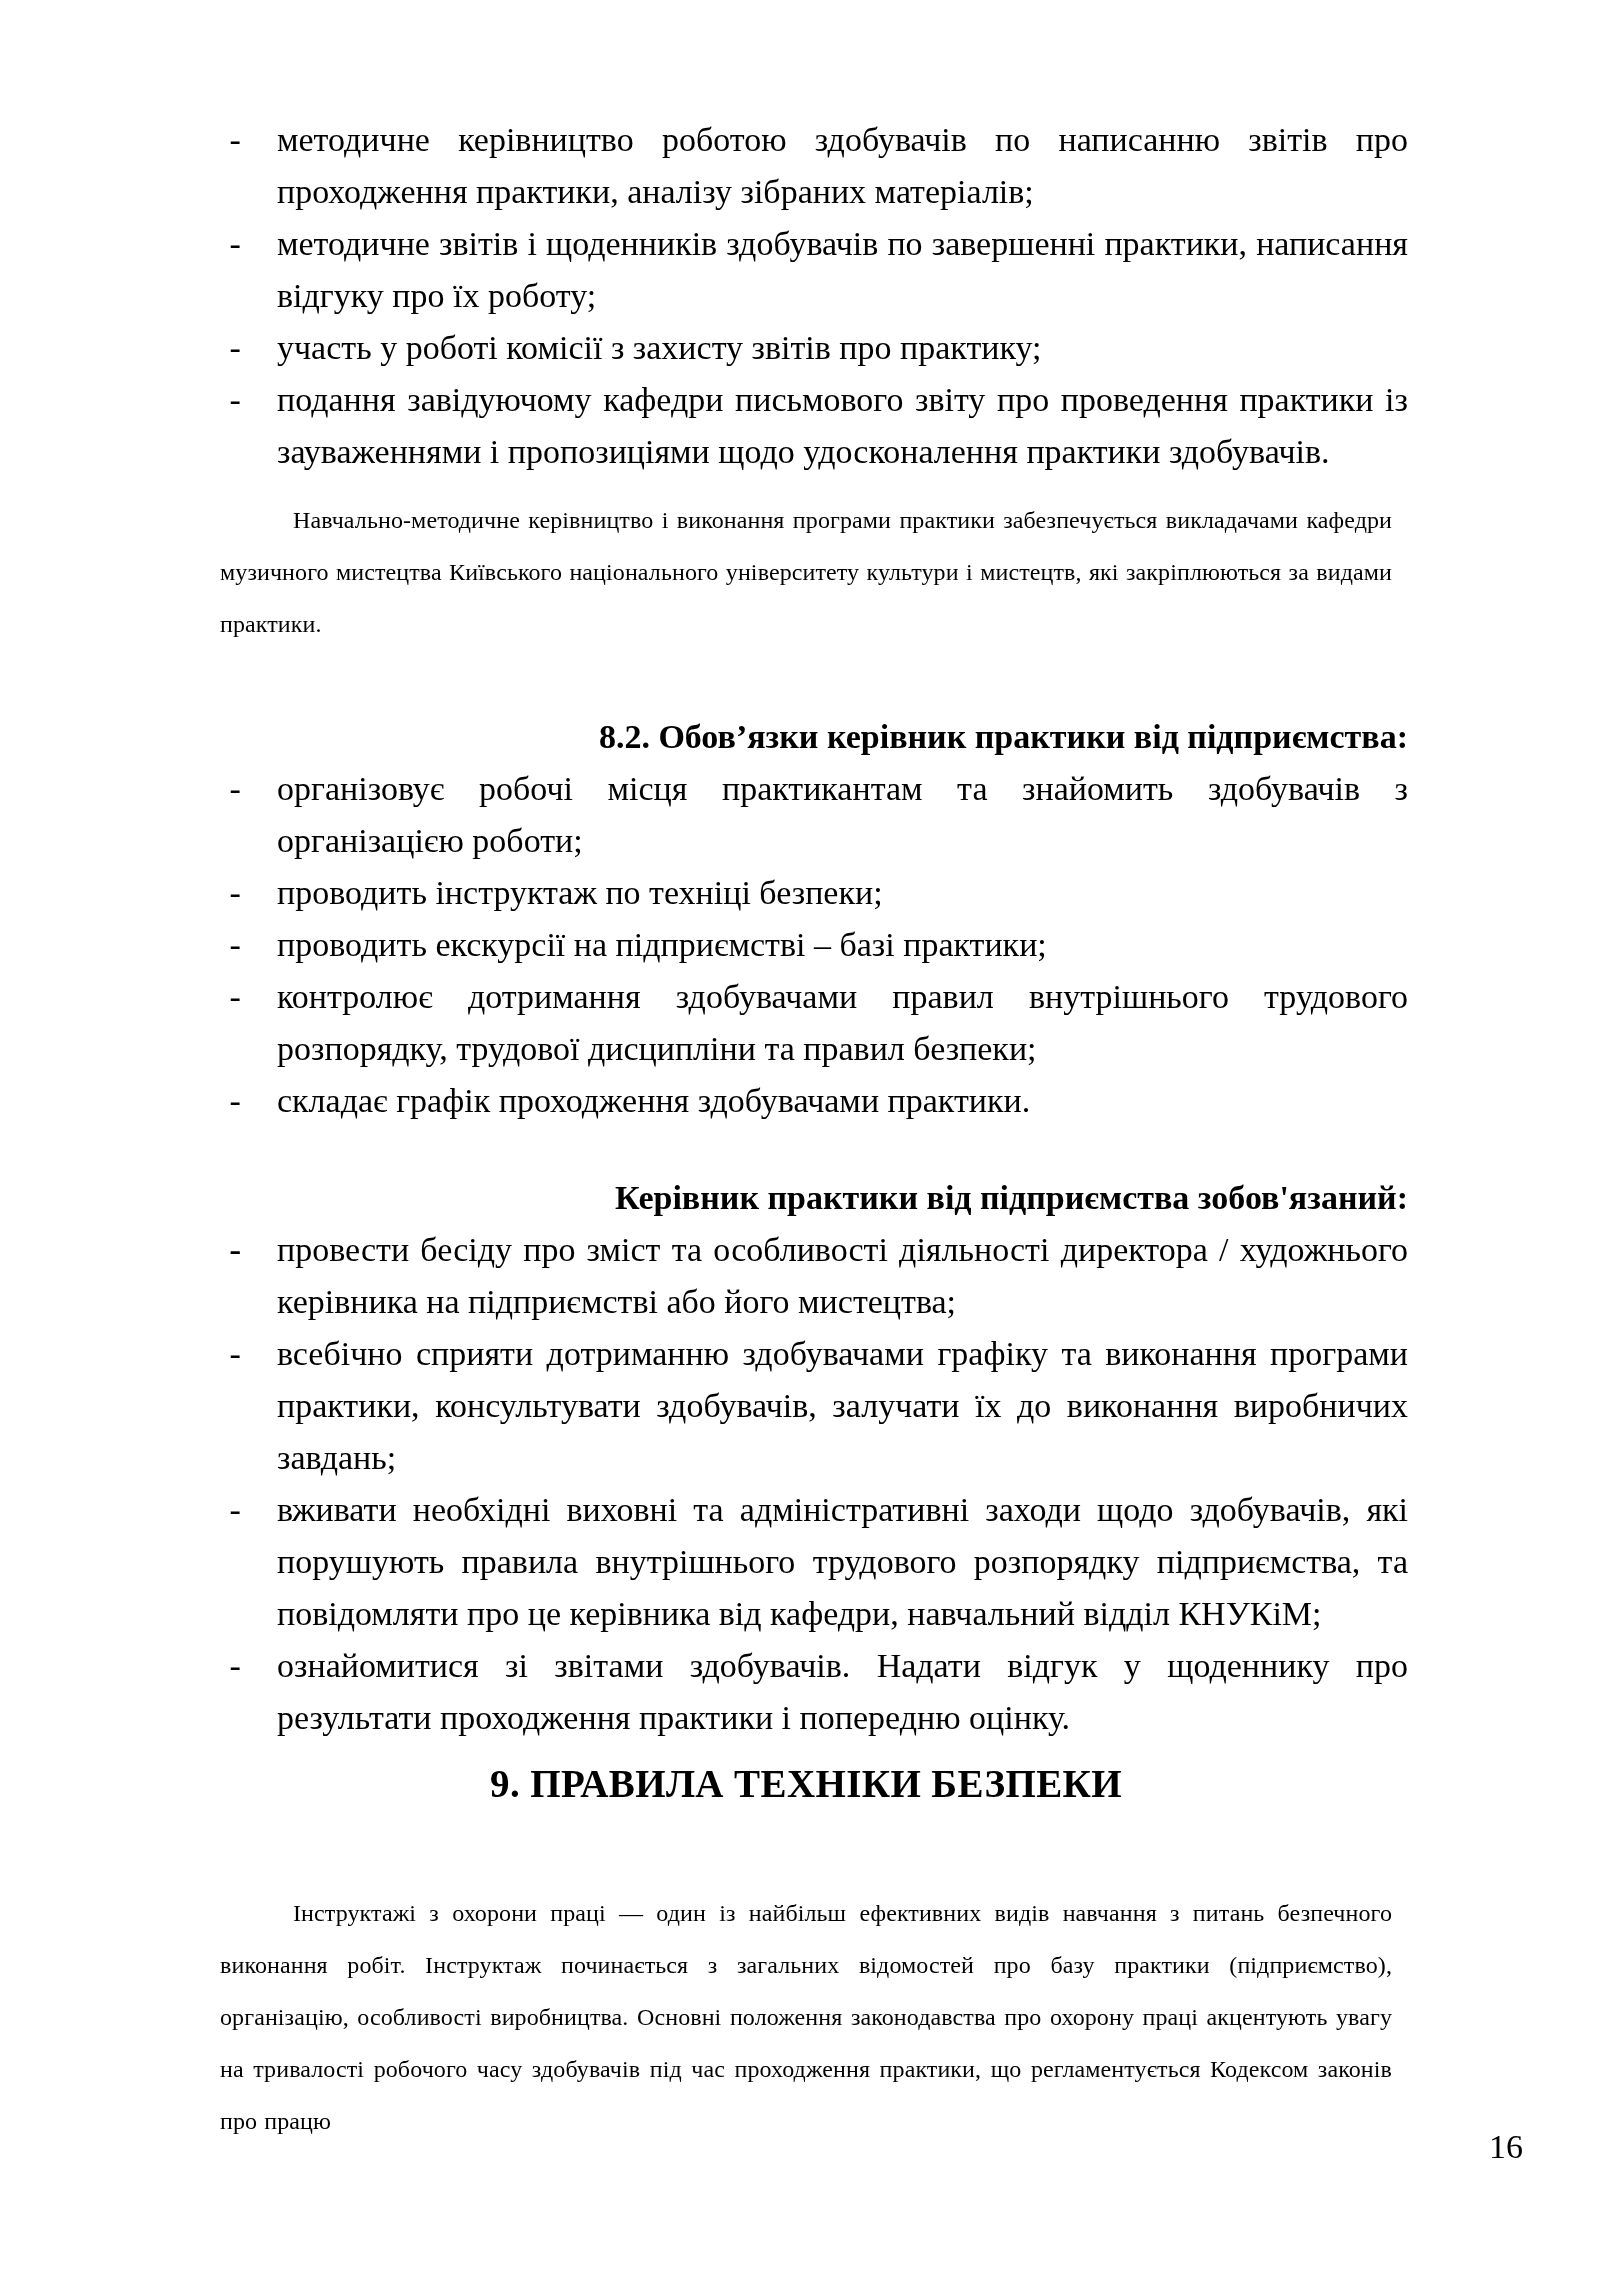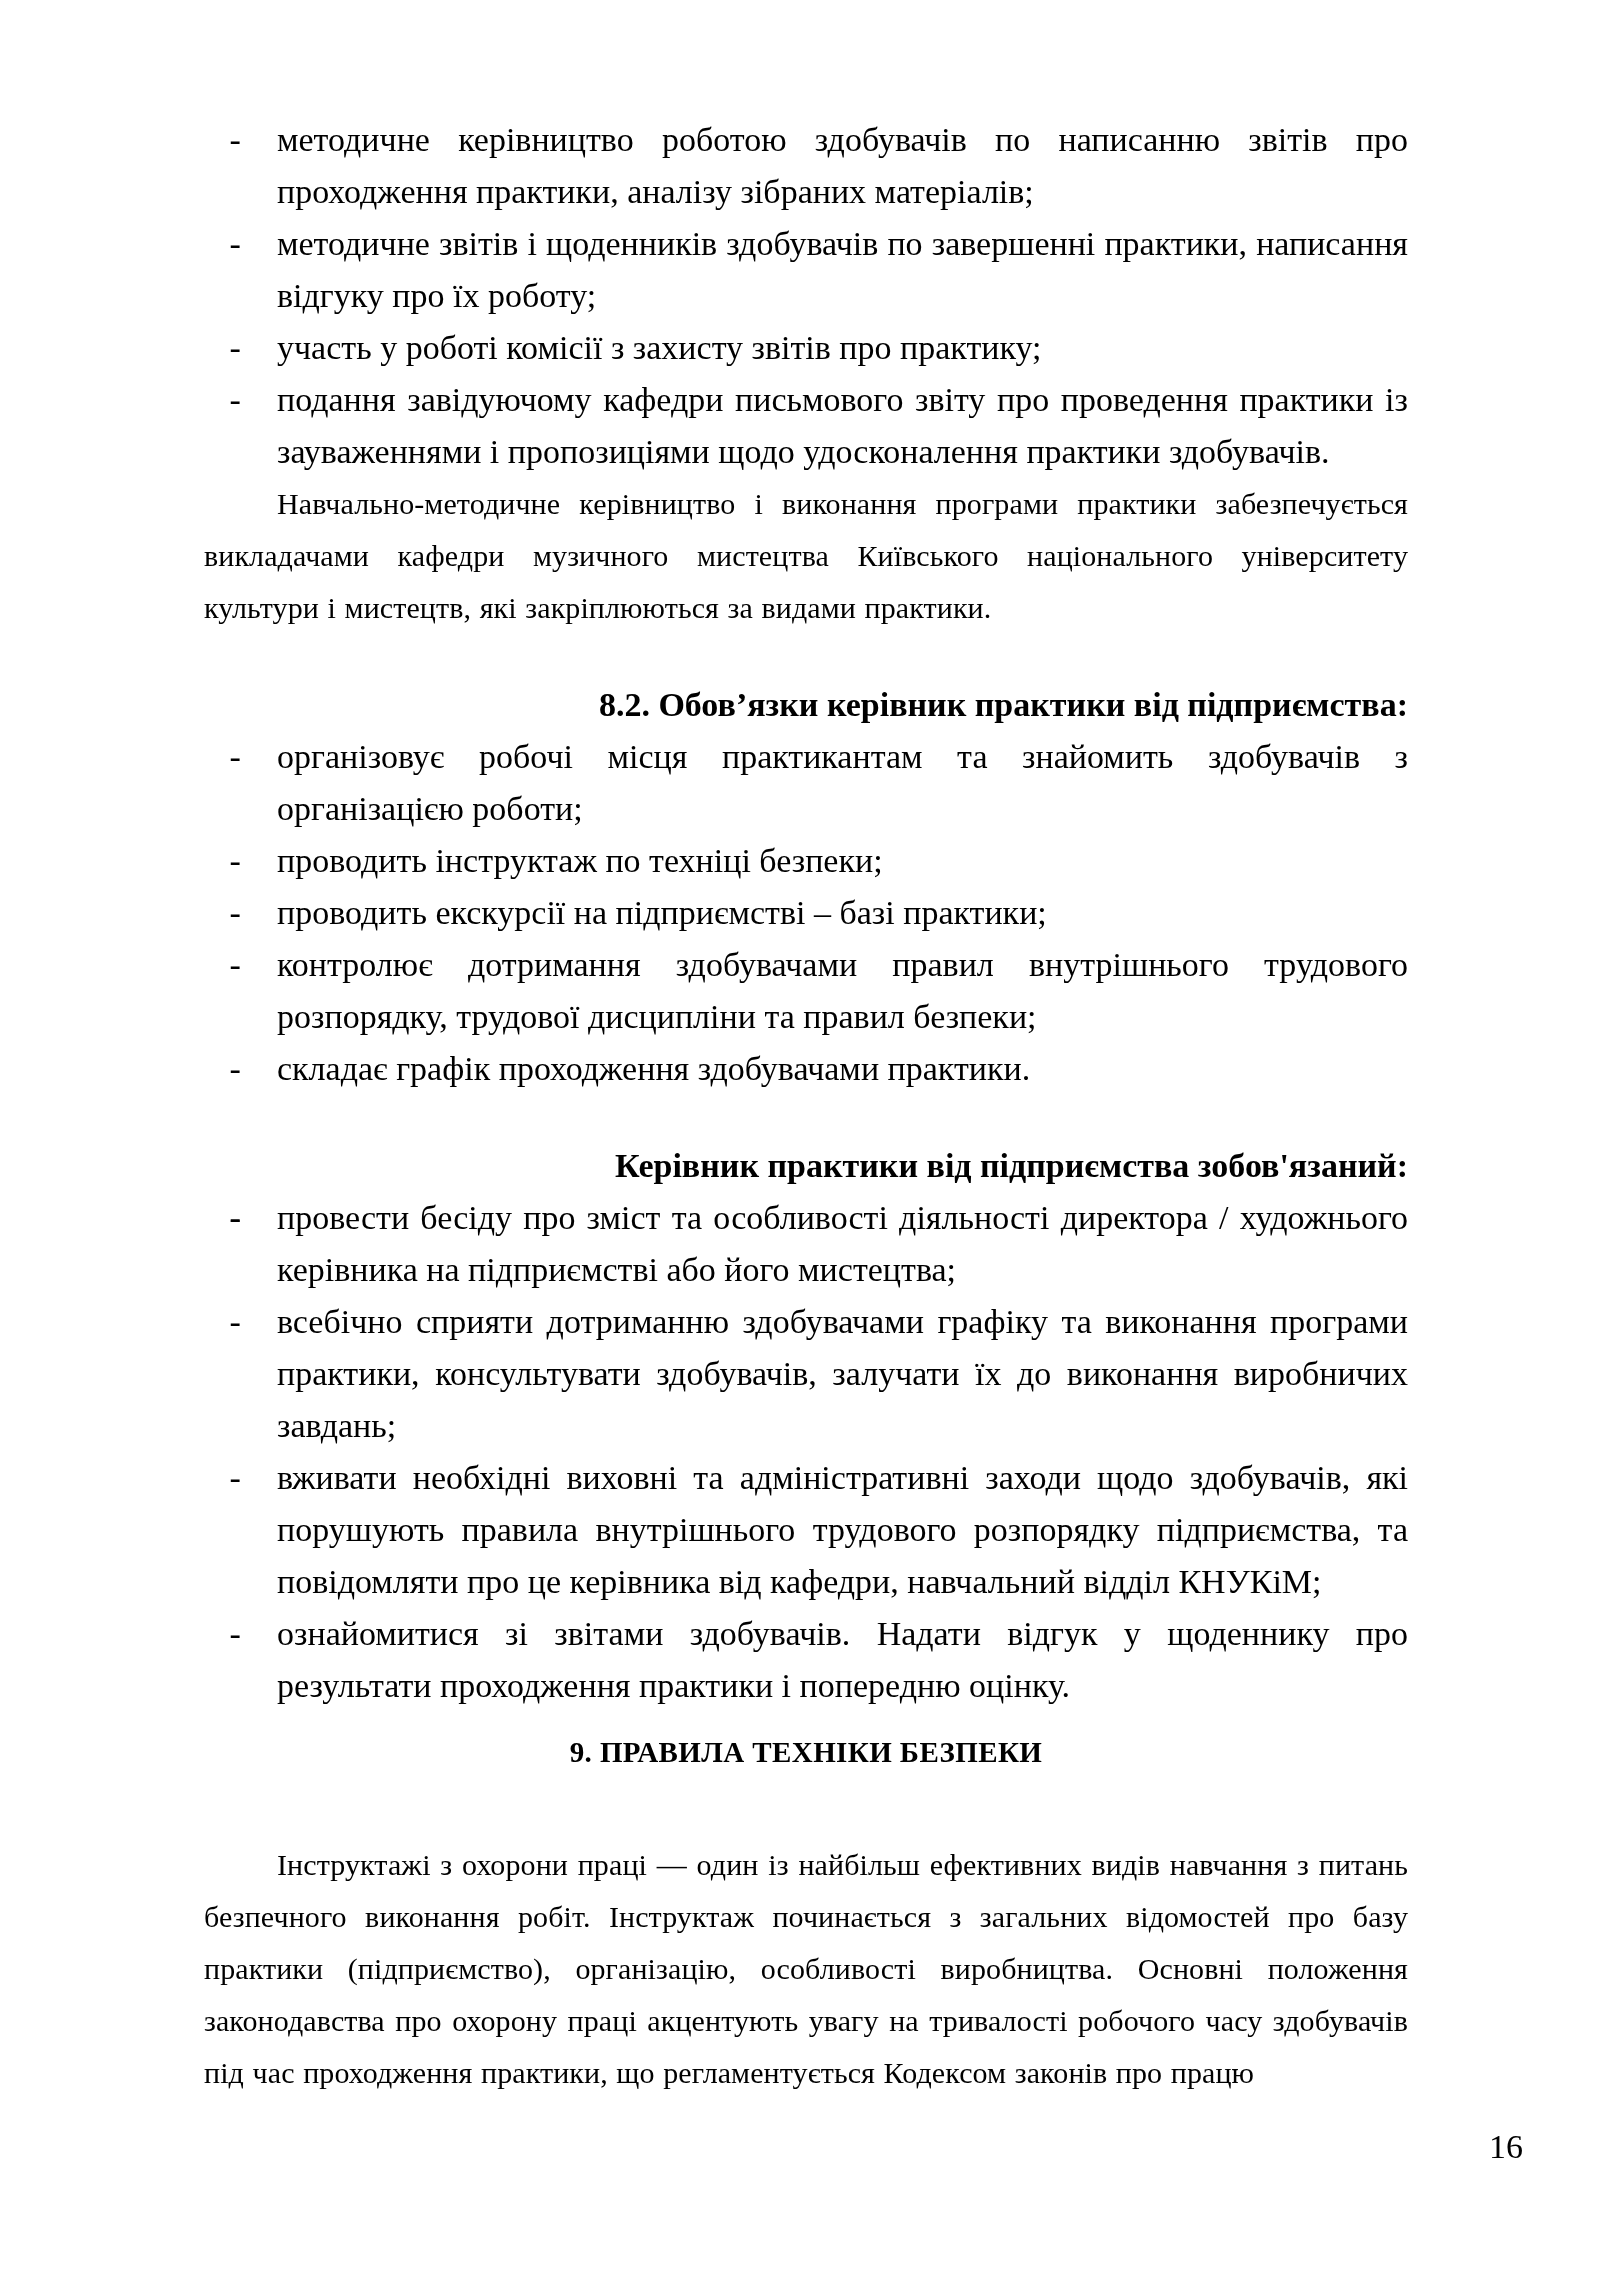--- a/index.html
+++ b/index.html
@@ -29,25 +29,25 @@
   
   .content {
     position: absolute;
     left: 204px;
     top: 114px;
     width: 1204px;
   }
 
   
   .para {
-    font-size: 30px;
+    font-size: 24px;
     line-height: 52px;
     text-align: justify;
     text-indent: 73px;
-    margin: 0;
+    margin: 16px;
     letter-spacing: 0.1px;
     word-spacing: 1px;
   }
 
   
   .list {
     list-style: none;
     margin: 0;
     padding: 0;
   }
@@ -70,21 +70,21 @@
 
   
   .subhead {
     font-size: 34px;
     line-height: 52px;
     font-weight: bold;
     text-align: right;
     margin: 0;
   }
   .section-head {
-    font-size: 29px;
+    font-size: 39px;
     line-height: 52px;
     font-weight: bold;
     text-align: center;
     margin: 0;
     letter-spacing: 0.4px;
   }
 
   .spacer-sm { height: 13.7px; }
   .spacer-lg { height: 45px; }
   .spacer-xl { height: 61px; }

